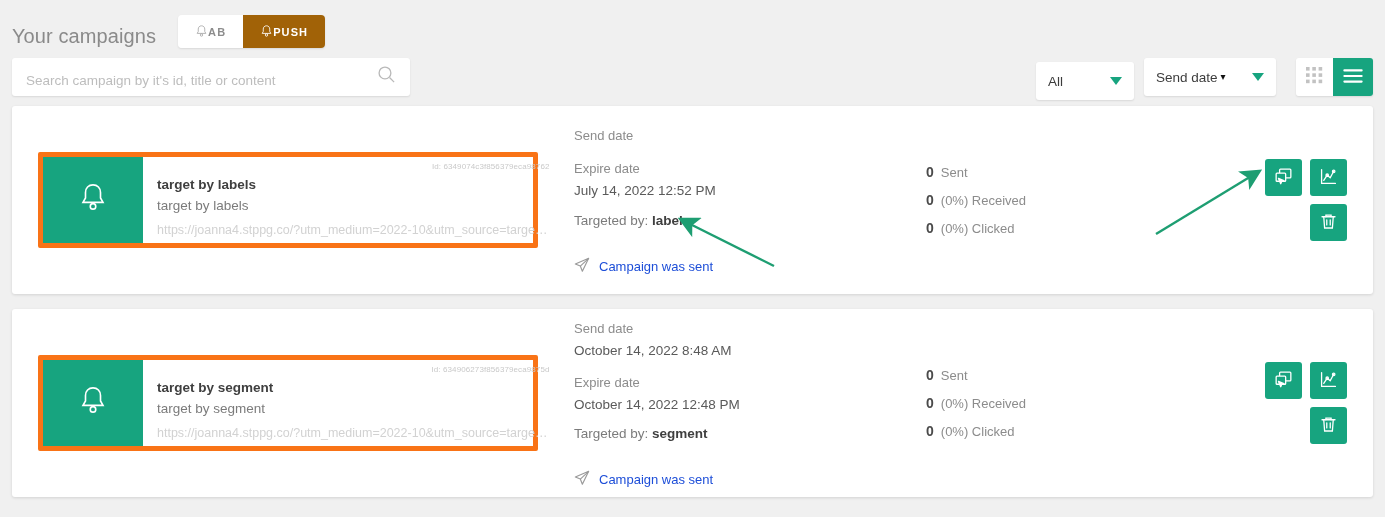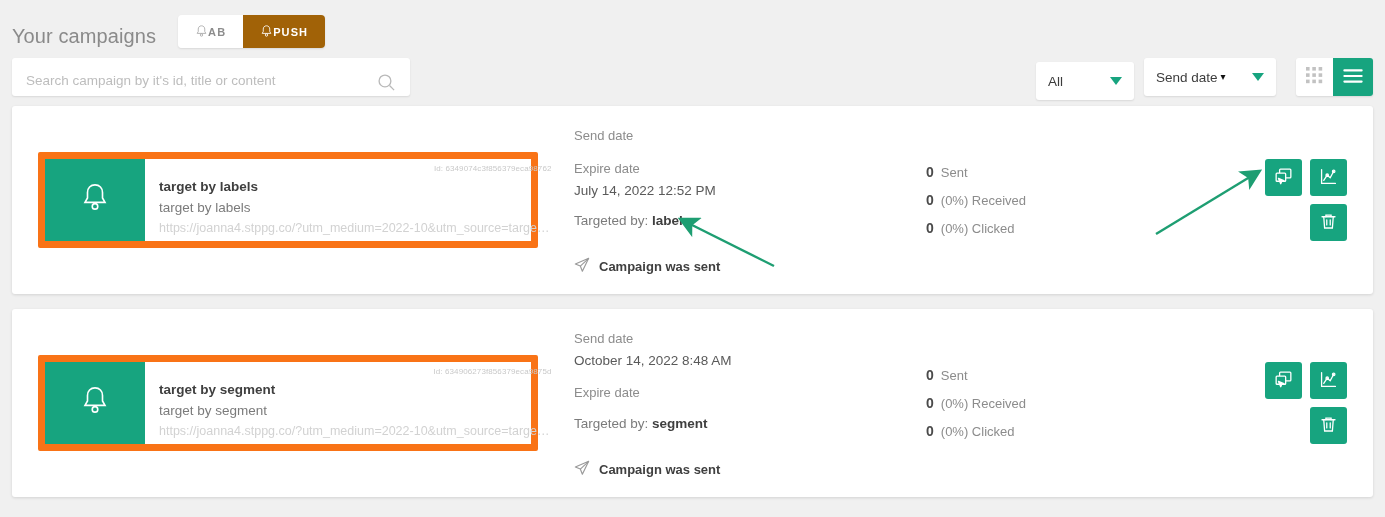--- a/index.html
+++ b/index.html
@@ -54,22 +54,22 @@
     padding: 0 12px;
     position: relative;
   }
   .search-box {
     width: 398px;
     height: 38px;
     background: #fff;
     border-radius: 3px;
     box-shadow: 0 1px 2px rgba(0,0,0,.10);
     display: flex;
-    align-items: flex-start;
-    padding: 15px 14px;
+    align-items: flex-end;
+    padding: 8px 14px;
   }
   .search-box input {
     flex: 1;
     border: none;
     outline: none;
     font-size: 13.5px;
     color: #444;
     font-family: inherit;
     background: transparent;
   }
@@ -129,21 +129,21 @@
     margin-bottom: 15px;
     display: flex;
     align-items: center;
     padding: 0 26px;
     position: relative;
   }
   .preview {
     display: flex;
     width: 500px;
     height: 96px;
-    border: 7px solid #f97316;
+    border: 5px solid #f97316;
     border-radius: 2px;
     background: #fff;
     flex-shrink: 0;
   }
   .preview-thumb {
     width: 100px; height: 100%;
     background: #17a47f;
     display: flex; align-items: center; justify-content: center;
     flex-shrink: 0;
   }
@@ -194,22 +194,21 @@
     color: #7b7b7b;
     margin-top: 11px;
   }
   .targeted b { color: #3f3f3f; }
   .sent-row {
     display: flex;
     align-items: center;
     gap: 9px;
     margin-top: 29px;
     font-size: 13px;
-    color: #404040;
-    font-weight: bold;
+    color: #1d4ed8;
   }
   .plane { width: 16px; height: 16px; flex-shrink: 0; }
 
   .stats {
     margin-left: 42px;
     width: 180px;
     flex-shrink: 0;
   }
   .stat-line {
     display: flex;
@@ -450,20 +449,21 @@
         <div class="campaign-sub">target by segment</div>
         <div class="campaign-url">https://joanna4.stppg.co/?utm_medium=2022-10&amp;utm_source=targe…</div>
       </div>
     </div>
 
     <div class="details">
       <div class="det-label">Send date</div>
       <div class="det-value">October 14, 2022 8:48 AM</div>
       <div class="det-gap"></div>
       <div class="det-label">Expire date</div>
+      <div class="det-value">October 14, 2022 12:48 PM</div>
       <div class="targeted">
         <span>Targeted by:</span>
         <b>segment</b>
       </div>
       <div class="sent-row">
         <span>
           <svg class="plane" viewBox="0 0 18 18" fill="none" stroke="#9a9a9a" stroke-width="1.3" stroke-linejoin="round">
             <path d="M16.5 1.5L1.5 7.9l5.6 2.3 2.3 5.8z"></path>
             <path d="M7.1 10.2L16.5 1.5"></path>
           </svg>

